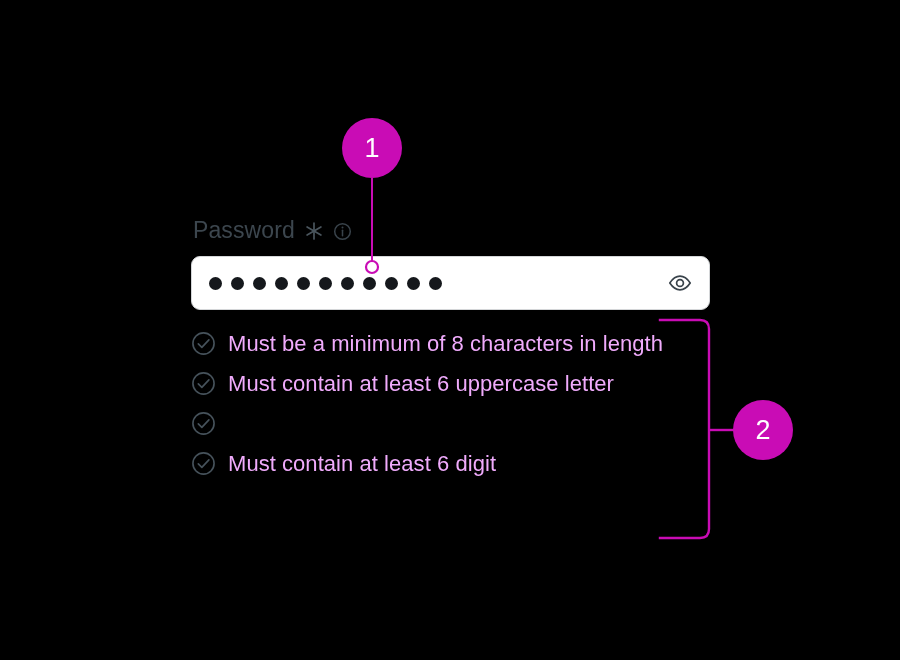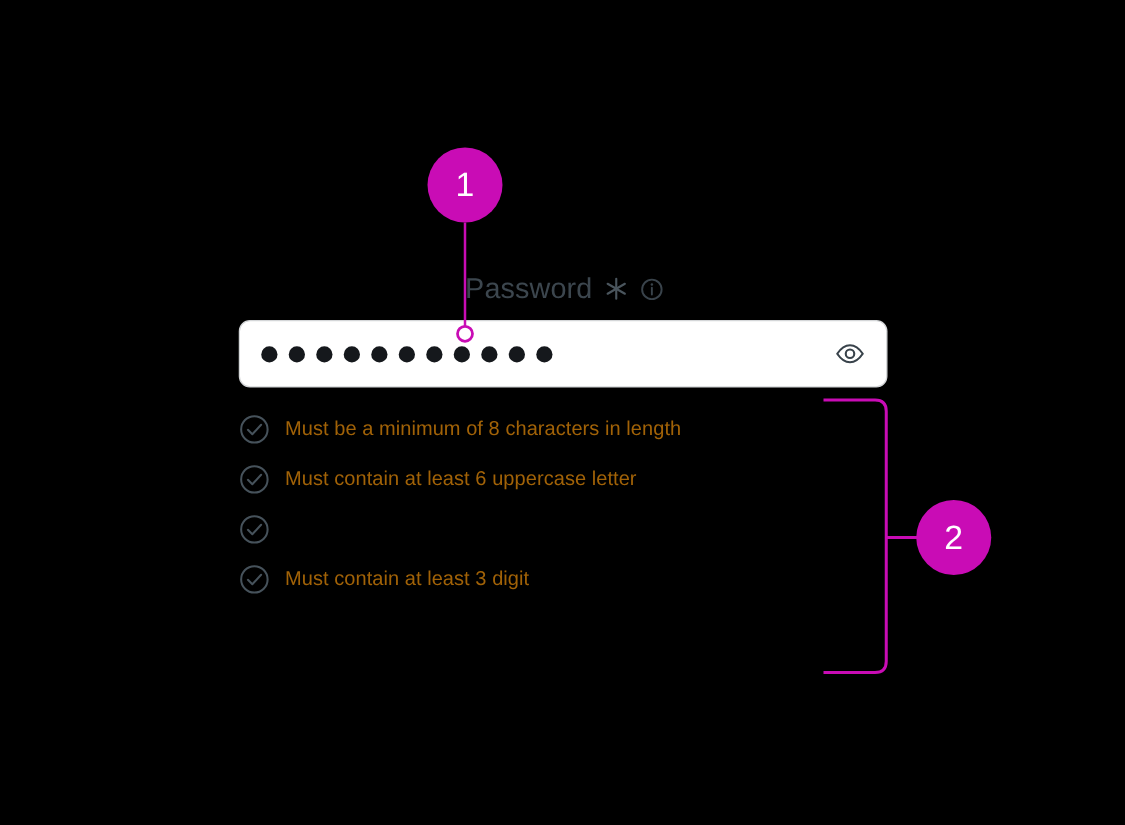--- a/index.html
+++ b/index.html
@@ -30,21 +30,20 @@
     top: 214px;
     width: 519px;
   }
 
   .field-label-row {
     display: flex;
     align-items: center;
     gap: 9px;
     height: 32px;
     padding-left: 2px;
-    justify-content: center;
   }
 
   .field-label {
     font-size: 23px;
     line-height: 1;
     color: #3c464e;
     letter-spacing: 0.1px;
     font-weight: 400;
   }
 
@@ -121,23 +120,23 @@
     gap: 12px;
     min-height: 40px;
   }
   .req-check {
     flex: 0 0 auto;
     width: 25px;
     height: 25px;
     margin-top: 7px;
   }
   .req-text {
-    font-size: 16px;
+    font-size: 22px;
     line-height: 29px;
-    color: #a16207;
+    color: #f0abfc;
     padding-top: 5px;
     letter-spacing: 0.05px;
     white-space: pre-line;
   }
 
   
   .callout-badge {
     position: absolute;
     width: 60px;
     height: 60px;
@@ -249,21 +248,21 @@
       </span>
     </div>
 
     <div class="req-item">
       <span class="req-check">
         <svg viewBox="0 0 26 26" width="25" height="25" aria-hidden="true">
           <circle cx="13" cy="13" r="11" fill="none" stroke="#46525b" stroke-width="1.7"></circle>
           <polyline points="7.6,13.4 11.3,17 18.6,9.2" fill="none" stroke="#46525b" stroke-width="1.7" stroke-linecap="round" stroke-linejoin="round"></polyline>
         </svg>
       </span>
-      <span class="req-text">Must contain at least 3 digit</span>
+      <span class="req-text">Must contain at least 6 digit</span>
     </div>
 
   </div>
 
   <svg class="leader-svg" viewBox="0 0 900 660">
 
     <line x1="372" y1="178" x2="372" y2="261" stroke="#c90cb5" stroke-width="2"></line>
     <circle cx="372" cy="267" r="6" fill="none" stroke="#c90cb5" stroke-width="2.2"></circle>
 
     <path d="M 660 320 L 700 320 Q 709 320 709 329 L 709 529 Q 709 538 700 538 L 660 538" fill="none" stroke="#c90cb5" stroke-width="2.4" stroke-linecap="square"></path>

